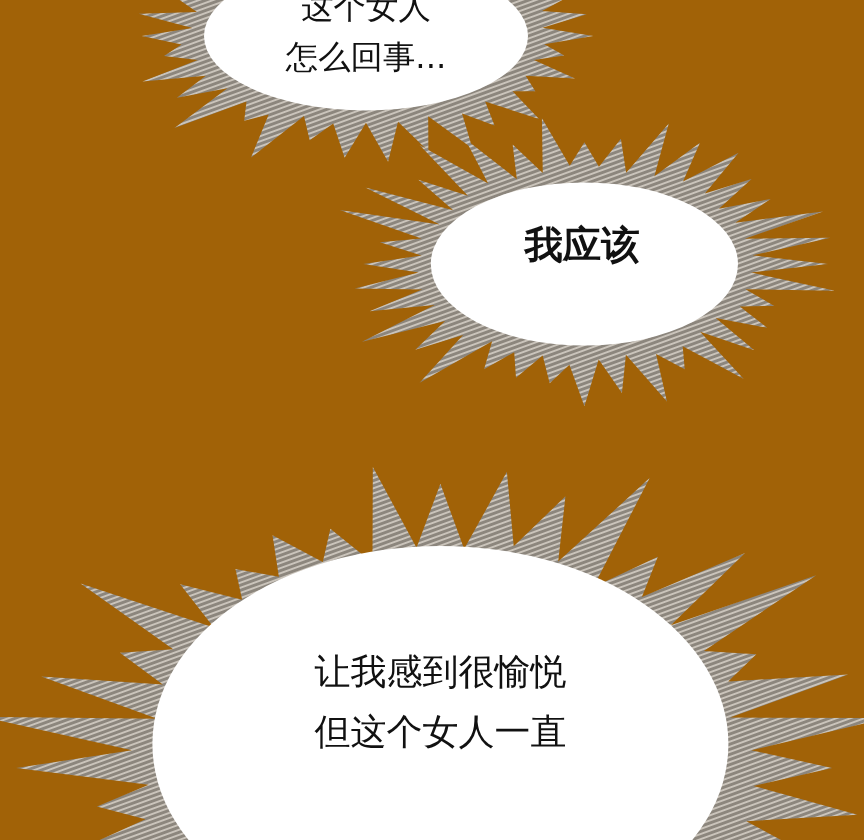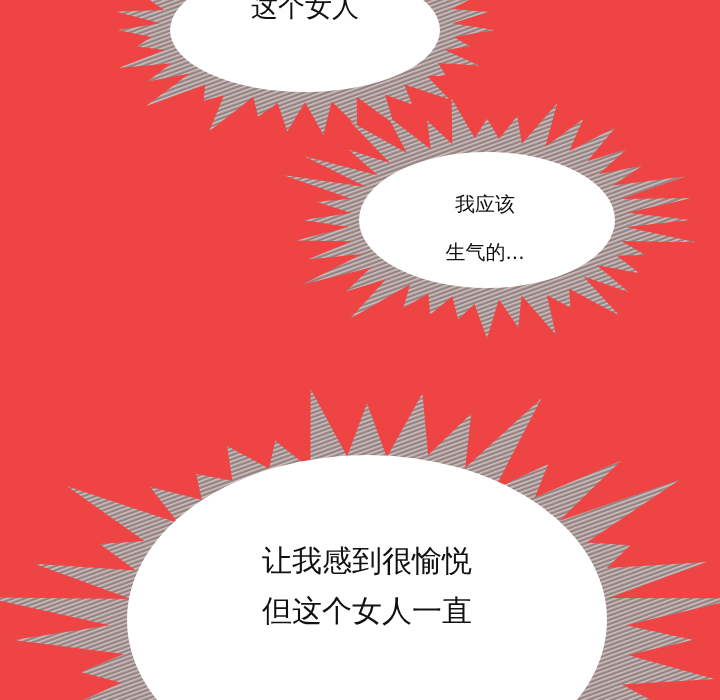--- a/index.html
+++ b/index.html
@@ -1,29 +1,29 @@
 <!DOCTYPE html>
 <html><head>
 <meta charset="utf-8">
 <style>
   html, body { margin:0; padding:0; background:#ffffff; }
   body { width:720px; height:700px; position:relative; overflow:hidden; }
-  .panel { position:absolute; left:0; top:0; width:720px; height:700px; background:#ef4444; }
+  .panel { position:absolute; left:0; top:0; width:720px; height:700px; background:#a16207; }
   svg.burst { position:absolute; left:0; top:0; }
   .caption {
     position:absolute;
     font-family: "DejaVu Sans", "Liberation Sans", sans-serif;
     color:#111111;
     text-align:center;
     line-height:1.45;
     white-space:nowrap;
   }
   .caption div { display:block; }
   #cap1 { left:212px; top:-14px; width:186px; font-size:27px; line-height:42px; }
-  #cap2 { left:405px; top:180px; width:160px; font-size:20px; line-height:48px; }
+  #cap2 { left:405px; top:180px; width:160px; font-size:32px; line-height:48px;font-weight:bold; }
   #cap3 { left:232px; top:536px; width:270px; font-size:30px; line-height:50px; }
 </style>
 </head>
 <body>
 
 <div class="panel">
 
   <svg class="burst" width="720" height="700" viewBox="0 0 720 700">
     <defs>
       <radialGradient id="g1" cx="0.5" cy="0.5" r="0.5">
@@ -48,25 +48,25 @@
     </g>
 
     <g>
       <polygon id="b3" fill="url(#hatch)" opacity="0.9" points="693.5,640.0 627.8,654.9 714.6,678.9 621.9,684.4 667.1,708.8 607.7,712.3 689.8,756.1 588.3,738.4 622.3,770.9 551.4,754.3 580.3,790.5 525.9,775.0 553.7,821.4 499.0,796.3 539.7,879.2 467.0,815.2 469.6,862.9 423.6,810.9 418.5,869.3 386.4,819.3 367.0,905.5 347.9,816.2 314.0,876.2 306.3,823.4 265.7,860.1 270.6,808.9 214.0,851.9 232.5,799.3 157.8,843.3 208.8,774.4 120.6,813.9 175.9,758.4 126.9,763.1 155.1,734.2 85.9,741.1 125.9,712.5 60.0,710.4 121.2,682.8 80.8,672.0 123.9,653.9 13.5,640.0 110.0,625.3 -15.1,597.3 131.0,598.9 34.4,563.7 135.7,570.5 99.9,543.9 144.3,541.0 67.1,486.2 178.2,523.0 150.1,486.9 201.8,499.7 196.2,474.1 232.4,480.7 227.1,446.1 269.0,468.4 275.3,440.7 310.4,469.0 310.7,389.2 347.1,456.4 367.0,403.2 386.8,457.6 422.4,393.2 428.1,455.3 471.2,413.6 465.2,468.0 541.5,398.2 494.3,489.3 548.2,464.0 534.9,497.4 620.9,460.8 559.0,521.0 680.2,479.4 586.6,542.4 630.3,545.3 606.8,567.9 706.9,562.0 608.3,598.0 739.9,598.3 626.1,625.2"></polygon>
       <ellipse cx="367" cy="620" rx="240" ry="165" fill="#ffffff"></ellipse>
     </g>
   </svg>
 
   <div class="caption" id="cap1">
     <div>这个女人</div>
+    <div>怎么回事...</div>
   </div>
 
   <div class="caption" id="cap2">
     <div>我应该</div>
-    <div>生气的...</div>
   </div>
 
   <div class="caption" id="cap3">
     <div>让我感到很愉悦</div>
     <div>但这个女人一直</div>
   </div>
 
 </div>
 
 </body></html>

